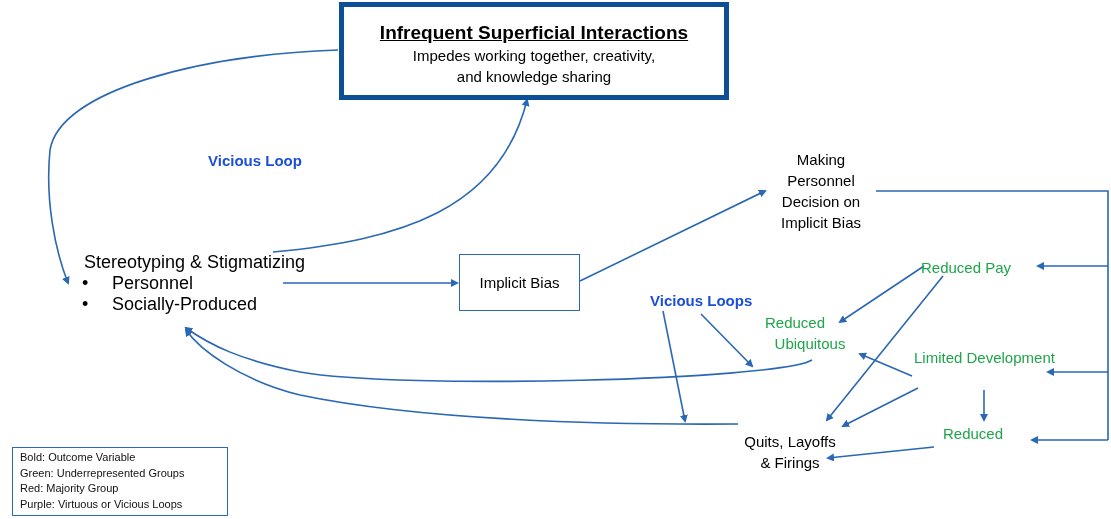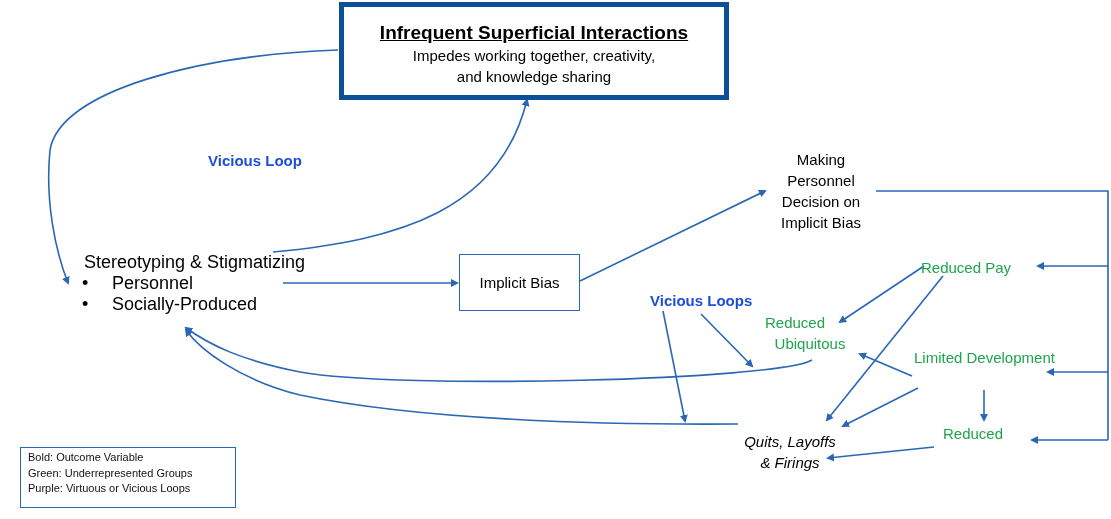--- a/index.html
+++ b/index.html
@@ -12,21 +12,21 @@
   .purple { color:#1d4ed8; font-weight:bold; }
   .top-box { position:absolute; left:339px; top:2px; width:380px; height:88px;
              border:5px solid #0c4f96; background:#fff; text-align:center; }
   .top-title { font-size:19px; font-weight:bold; text-decoration:underline; margin-top:14px; line-height:24px; }
   .top-sub { font-size:15px; line-height:21px; }
   .bias-box { position:absolute; left:459px; top:254px; width:119px; height:55px;
               border:1.5px solid #2a67b4; display:flex; align-items:center; justify-content:center; font-size:15px; }
   .stereo { position:absolute; left:84px; top:252px; font-size:18px; line-height:21px; }
   .stereo .li { position:relative; padding-left:28px; }
   .stereo .li::before { content:"•"; position:absolute; left:-2px; }
-  .legend { position:absolute; left:20px; top:447px; width:216px; height:61px;
+  .legend { position:absolute; left:12px; top:447px; width:216px; height:69px;
             border:1.5px solid #2a67b4; font-size:11px; line-height:15.5px; padding:2px 0 0 7px; box-sizing:border-box; color:#111; }
 </style>
 </head>
 <body>
 
 <svg class="arrows" viewBox="0 0 1111 519">
   <defs>
     <marker id="ah" markerWidth="8" markerHeight="8" refX="6" refY="4" orient="auto" markerUnits="userSpaceOnUse">
       <path d="M0,0 L8,4 L0,8 Z" fill="#2a67b4"></path>
     </marker>
@@ -98,22 +98,23 @@
 </div>
 
 <div class="node green" style="left:914px;top:347px;text-align:right;">
   <div>Limited Development</div>
 </div>
 
 <div class="node green" style="left:936px;top:423px;width:110px;text-align:left;">
   <div style="padding-left:7px;">Reduced</div>
 </div>
 
-<div class="node red" style="left:738px;top:431px;width:104px;font-style:italic;">
+<div class="node red" style="left:738px;top:431px;width:104px;">
   <div>Quits, Layoffs</div>
   <div>&amp; Firings</div>
 </div>
 
 <div class="legend">
   <div>Bold: Outcome Variable</div>
   <div>Green: Underrepresented Groups</div>
+  <div>Red: Majority Group</div>
   <div>Purple: Virtuous or Vicious Loops</div>
 </div>
 
 </body></html>

